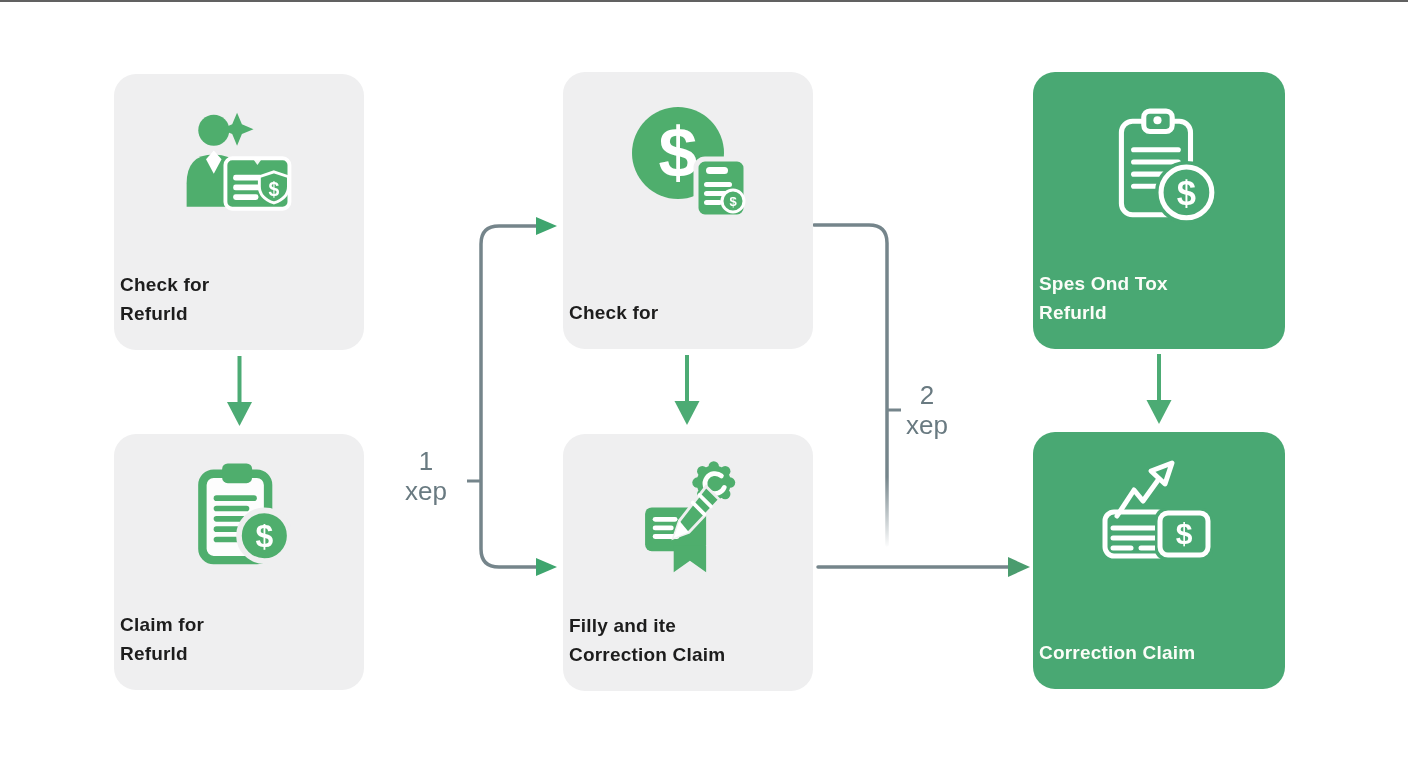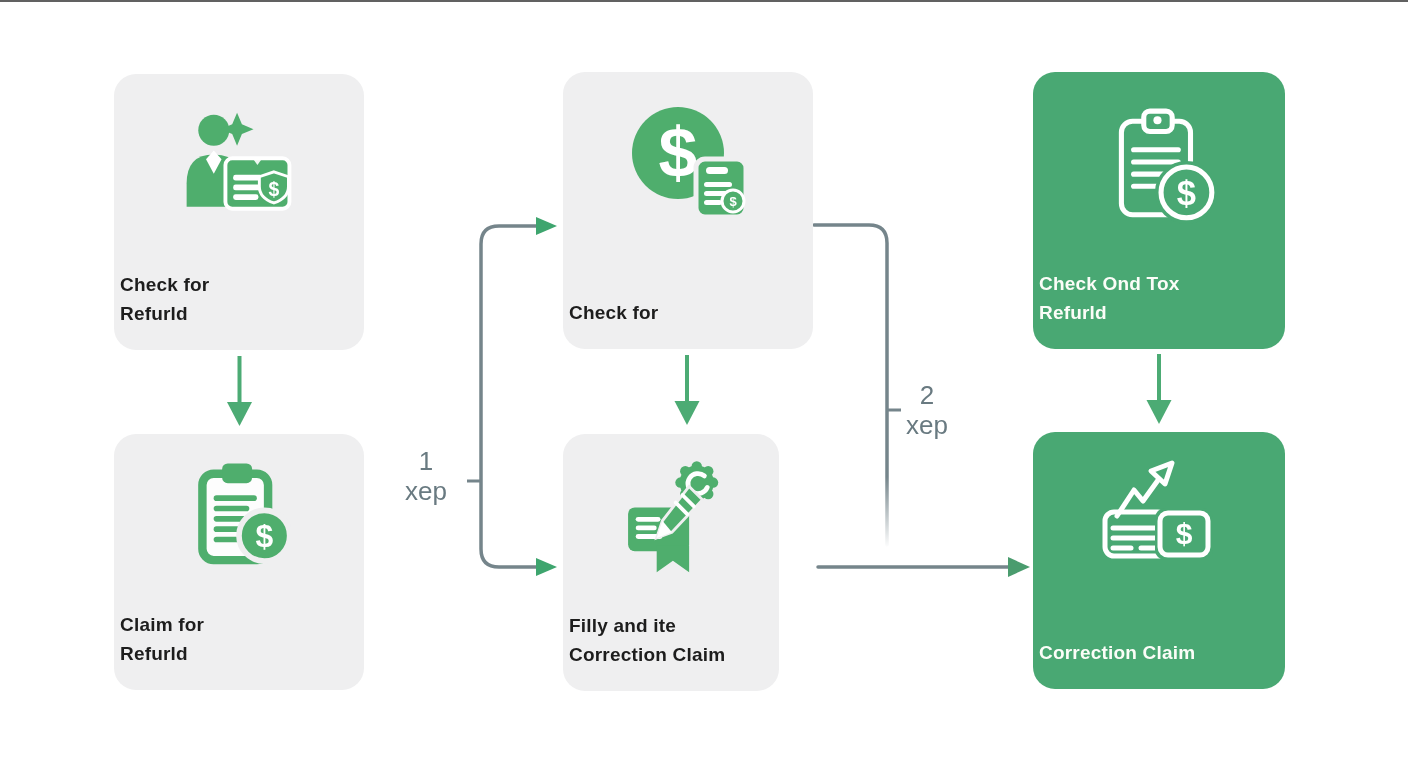--- a/index.html
+++ b/index.html
@@ -144,21 +144,21 @@
         <rect x="86" y="99" width="18" height="5" rx="2.5" fill="#ffffff"></rect>
         <circle cx="115" cy="100" r="11" fill="#4fae6d" stroke="#ffffff" stroke-width="3"></circle>
         <text x="115" y="105" font-size="13" font-weight="bold" fill="#ffffff" text-anchor="middle">$</text>
       </svg>
     </div>
     <div class="node-label">
       <span>Check for</span>
     </div>
   </div>
 
-  <div class="node gray short" style="left:563px;top:434px;width:216px;height:257px">
+  <div class="node gray short" style="left:563px;top:434px;width:250px;height:257px">
     <div class="icon-wrap">
       <svg width="124" height="124" viewBox="0 0 130 130">
         <g fill="#4fae6d">
           <circle cx="109" cy="30" r="5.5"></circle>
             <circle cx="75" cy="30" r="5.5"></circle>
           <circle cx="92" cy="13" r="5.5"></circle>
             <circle cx="92" cy="47" r="5.5"></circle>
           <circle cx="104" cy="18" r="5.5"></circle>
             <circle cx="80" cy="42" r="5.5"></circle>
           <circle cx="104" cy="42" r="5.5"></circle>
@@ -194,21 +194,21 @@
           <path d="M40 70 H84"></path>
           <path d="M40 82 H72"></path>
         </g>
         <circle cx="63.5" cy="17" r="4" fill="#ffffff"></circle>
         <circle cx="92" cy="88" r="31" fill="#49a873"></circle>
         <circle cx="92" cy="88" r="25" fill="#49a873" stroke="#ffffff" stroke-width="5"></circle>
         <text x="92" y="100" font-size="34" font-weight="bold" fill="#ffffff" text-anchor="middle">$</text>
       </svg>
     </div>
     <div class="node-label">
-      <span>Check Ond Tox</span>
+      <span>Spes Ond Tox</span>
       <span>Refurld</span>
     </div>
   </div>
 
   <div class="node green short" style="left:1033px;top:432px;width:252px;height:257px">
     <div class="icon-wrap">
       <svg width="140" height="120" viewBox="0 0 140 120">
         <g stroke="#ffffff" stroke-width="5" fill="none" stroke-linecap="round" stroke-linejoin="round">
           <rect x="16" y="58" width="62" height="44" rx="9"></rect>
           <path d="M24 74 H70"></path>

